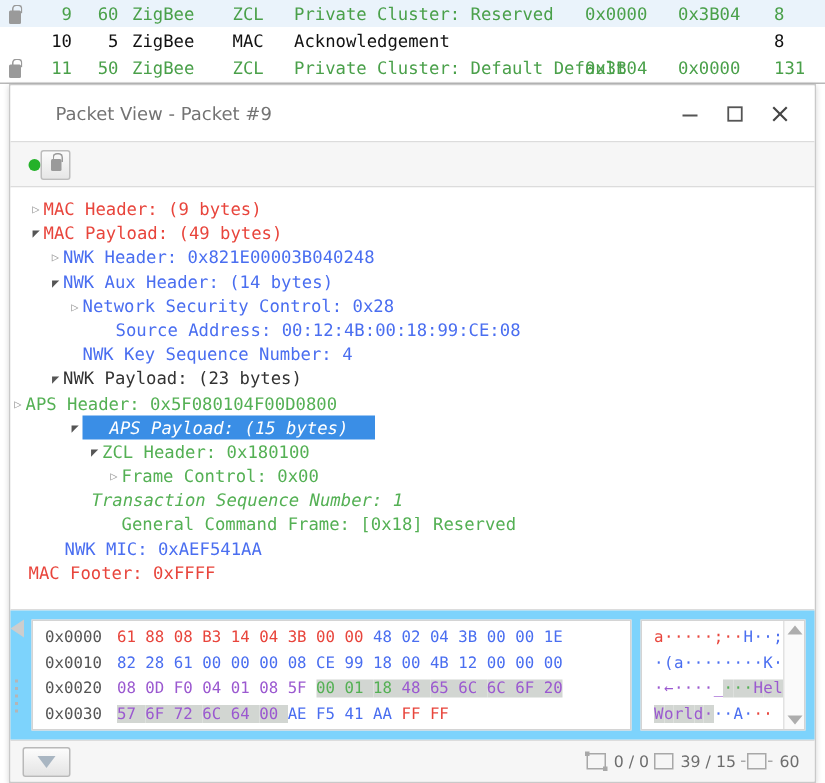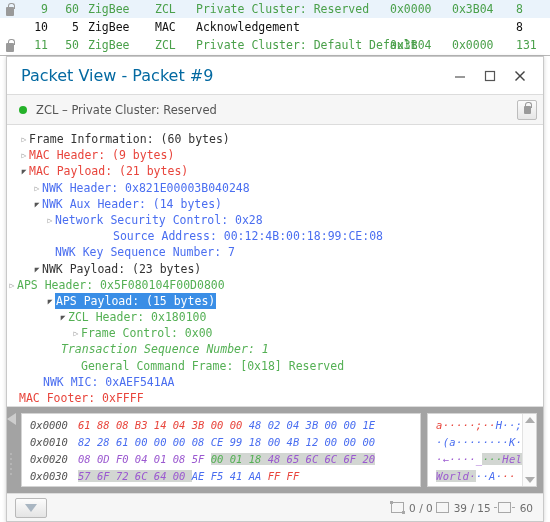--- a/index.html
+++ b/index.html
@@ -54,21 +54,21 @@
     box-shadow: 0 1px 4px rgba(0,0,0,.18);
     display: flex; flex-direction: column;
   }
   #titlebar {
     height: 38px; flex: 0 0 38px;
     display: flex; align-items: center;
     border-bottom: 1px solid #dcdcdc;
     background: #ffffff;
   }
   #wintitle {
-    margin-left: 14px; font-size: 16px; color: #0369a1; flex: 1 1 auto;
+    margin-left: 30px; font-size: 12px; color: #737373; flex: 1 1 auto;
   }
   .winbtn {
     width: 30px; height: 30px;
     display: flex; align-items: center; justify-content: center;
     color: #555;
   }
   .winbtn svg { display: block; }
 
   
   #summary {
@@ -101,37 +101,37 @@
     background: #ffffff;
     border-bottom: 1px solid #dcdcdc;
   }
   .tnode {
     height: 16.2px; line-height: 16.2px; white-space: nowrap;
     font-family: "DejaVu Sans Mono", monospace;
     font-size: 11.5px;
     position: relative;
   }
   .tnode .lbl { display: inline-block; }
-  .tnode .lbl.hl { background: #3a8ee6; color: #ffffff; padding: 0 1px; }
+  .tnode .lbl.hl { background: #3a8ee6; color: #ffffff; padding: 0 18px; font-style: italic; }
   .arrow {
     display: inline-block; width: 10px; text-align: center;
     font-size: 8px; position: relative; top: -1px;
   }
   .arrow.none { visibility: hidden; }
   .ar-c { color: #9a9a9a; }  
   .ar-e { color: #555; }     
   .col-red   { color: #e8453c; }
   .col-blue  { color: #4a6ef0; }
   .col-green { color: #54b054; }
   .col-gray  { color: #333333; }
 
   
   #hexwrap {
     flex: 0 0 86px; display: flex; position: relative;
-    background: #a3a3a3; padding: 6px 6px 6px 14px; font-style: italic;
+    background: #7dd3fc; padding: 6px 6px 6px 14px;
   }
   .hexpanel {
     background: #ffffff; border: 1px solid #d4d4d4;
     font-family: "DejaVu Sans Mono", monospace; font-size: 10.5px;
     padding: 3px 0 0 0; overflow: hidden;
   }
   #hexmain { flex: 1 1 auto; }
   #asciipanel { flex: 0 0 110px; margin-left: 6px; position: relative; }
   .hexrow { height: 17px; line-height: 17px; white-space: nowrap; padding-left: 8px; }
   .addr { color: #555; margin-right: 10px; }
@@ -247,35 +247,33 @@
     <div class="winbtn" style="margin-right:8px">
       <svg width="14" height="14" viewBox="0 0 14 14">
           <line x1="2.5" y1="2.5" x2="11.5" y2="11.5" stroke="#444" stroke-width="1.4"></line>
           <line x1="11.5" y1="2.5" x2="2.5" y2="11.5" stroke="#444" stroke-width="1.4"></line>
         </svg>
     </div>
   </div>
 
   <div id="summary">
     <div id="dot"></div>
-    <div id="summary-text">ZCL – Private Cluster: Reserved</div>
     <div id="lockbtn">
         <i class="lock-s"></i>
       </div>
   </div>
 
   <div id="tree">
-      <div class="tnode" style="padding-left: 12px;"><span class="arrow ar-c">▷</span><span class="lbl col-gray">Frame Information: (60 bytes)</span></div>
       <div class="tnode" style="padding-left: 12px;"><span class="arrow ar-c">▷</span><span class="lbl col-red">MAC Header: (9 bytes)</span></div>
-      <div class="tnode" style="padding-left: 12px;"><span class="arrow ar-e" style="transform: rotate(180deg); display: inline-block;">◢</span><span class="lbl col-red">MAC Payload: (21 bytes)</span></div>
+      <div class="tnode" style="padding-left: 12px;"><span class="arrow ar-e" style="transform: rotate(180deg); display: inline-block;">◢</span><span class="lbl col-red">MAC Payload: (49 bytes)</span></div>
       <div class="tnode" style="padding-left: 25px;"><span class="arrow ar-c">▷</span><span class="lbl col-blue">NWK Header: 0x821E00003B040248</span></div>
       <div class="tnode" style="padding-left: 25px;"><span class="arrow ar-e" style="transform: rotate(180deg); display: inline-block;">◢</span><span class="lbl col-blue">NWK Aux Header: (14 bytes)</span></div>
       <div class="tnode" style="padding-left: 38px;"><span class="arrow ar-c">▷</span><span class="lbl col-blue">Network Security Control: 0x28</span></div>
-      <div class="tnode" style="padding-left: 60px; margin-left: 36px;"><span class="arrow none">▷</span><span class="lbl col-blue">Source Address: 00:12:4B:00:18:99:CE:08</span></div>
-      <div class="tnode" style="padding-left: 38px;"><span class="arrow none">▷</span><span class="lbl col-blue">NWK Key Sequence Number: 7</span></div>
+      <div class="tnode" style="padding-left: 60px;"><span class="arrow none">▷</span><span class="lbl col-blue">Source Address: 00:12:4B:00:18:99:CE:08</span></div>
+      <div class="tnode" style="padding-left: 38px;"><span class="arrow none">▷</span><span class="lbl col-blue">NWK Key Sequence Number: 4</span></div>
       <div class="tnode" style="padding-left: 25px;"><span class="arrow ar-e" style="transform: rotate(180deg); display: inline-block;">◢</span><span class="lbl col-gray">NWK Payload: (23 bytes)</span></div>
       <div class="tnode" style=""><span class="arrow ar-c">▷</span><span class="lbl col-green">APS Header: 0x5F080104F00D0800</span></div>
       <div class="tnode" style="padding-left: 38px;"><span class="arrow ar-e" style="transform: rotate(180deg); display: inline-block;">◢</span><span class="lbl col-green hl">APS Payload: (15 bytes)</span></div>
       <div class="tnode" style="padding-left: 51px;"><span class="arrow ar-e" style="transform: rotate(180deg); display: inline-block;">◢</span><span class="lbl col-green">ZCL Header: 0x180100</span></div>
       <div class="tnode" style="padding-left: 64px;"><span class="arrow ar-c">▷</span><span class="lbl col-green">Frame Control: 0x00</span></div>
       <div class="tnode" style="padding-left: 44px; font-style: italic;"><span class="arrow none">▷</span><span class="lbl col-green">Transaction Sequence Number: 1</span></div>
       <div class="tnode" style="padding-left: 64px;"><span class="arrow none">▷</span><span class="lbl col-green">General Command Frame: [0x18] Reserved</span></div>
       <div class="tnode" style="padding-left: 26px;"><span class="arrow none">▷</span><span class="lbl col-blue">NWK MIC: 0xAEF541AA</span></div>
       <div class="tnode" style="padding-left: 12px;"><span class="lbl col-red">MAC Footer: 0xFFFF</span></div>
     </div>

